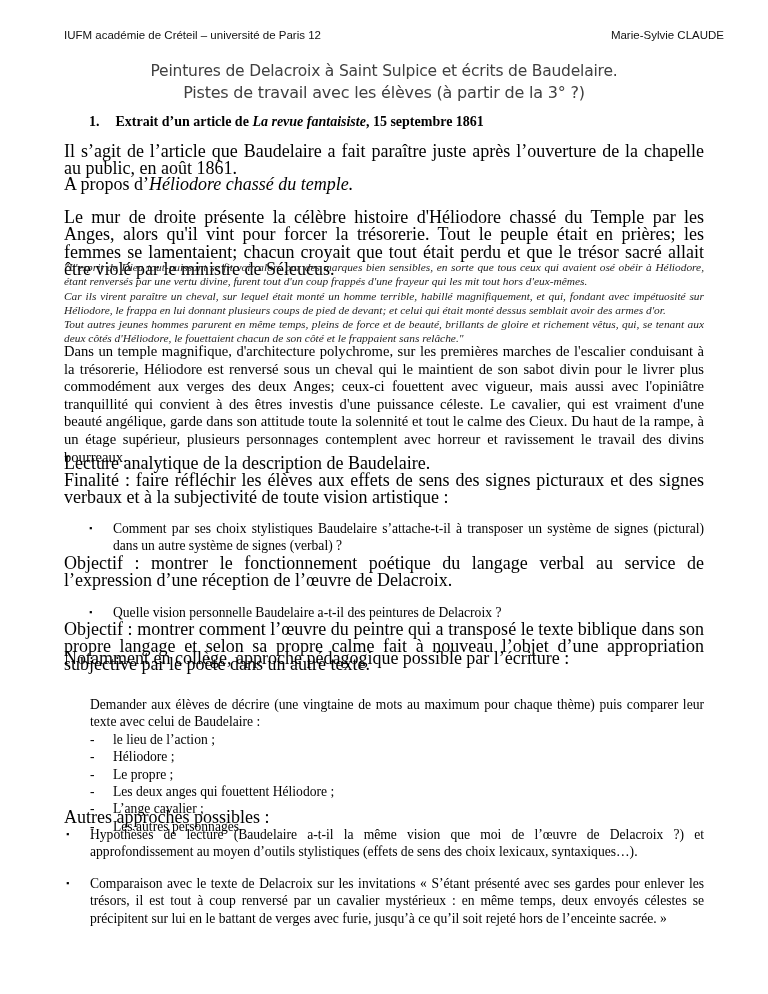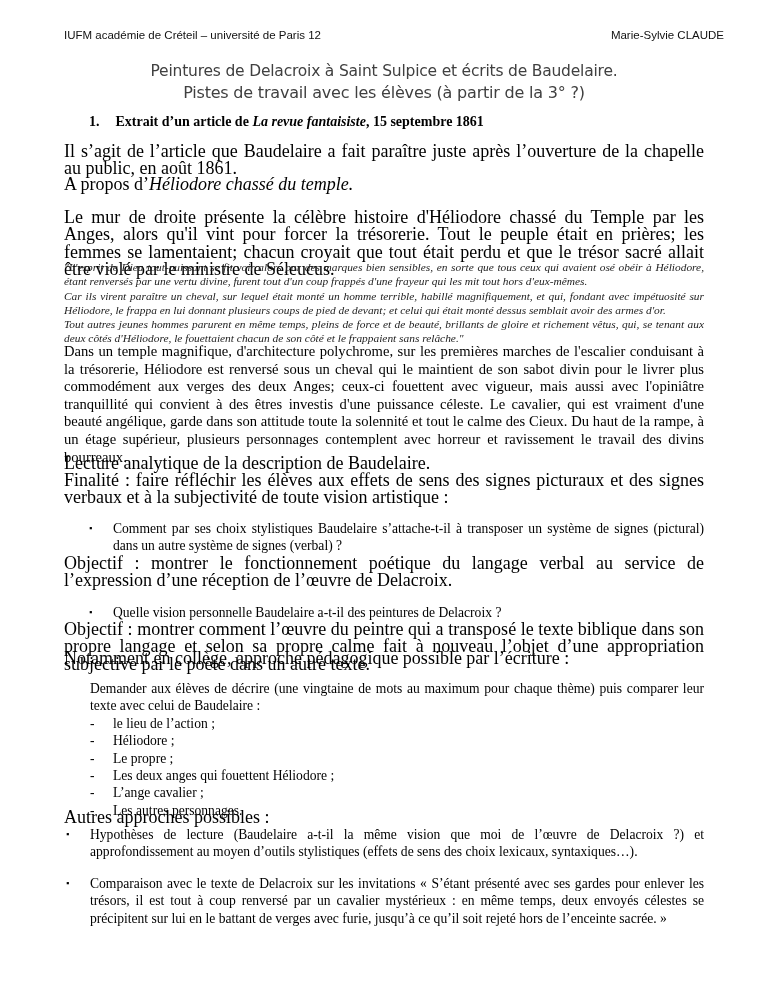--- a/index.html
+++ b/index.html
@@ -16,21 +16,21 @@
   .p { position: absolute; left: 64px; width: 640px; font-family: "Liberation Serif", serif; font-size: 18px; line-height: 17.3px; text-align: justify; }
   .quote { position: absolute; left: 64px; width: 640px; font-family: "Liberation Serif", serif; font-style: italic; font-size: 11.4px; line-height: 14.3px; text-align: justify; color: #222; }
   .quote p { margin: 0; }
   .desc { position: absolute; left: 64px; width: 640px; font-family: "Liberation Serif", serif; font-size: 14.6px; line-height: 17.6px; text-align: justify; }
   .bullet { position: absolute; left: 64px; width: 640px; font-family: "Liberation Serif", serif; font-size: 13.6px; line-height: 17.3px; }
   .bullet .mark { position: absolute; left: 25px; top: 0; font-size: 9px; }
   .bullet .txt { display: block; margin-left: 49px; text-align: justify; }
   .bullet2 .mark { left: 2px; }
   .bullet2 .txt { margin-left: 26px; }
   .dash-list { position: absolute; left: 64px; width: 640px; font-family: "Liberation Serif", serif; font-size: 13.6px; line-height: 17.4px; }
-  .dash-list .intro { display: block; margin-left: 26px; text-align: justify; }
+  .dash-list .intro { display: block; margin-left: 26px; text-align: justify; margin-top: 16px; }
   .dash-item { position: relative; }
   .dash-item .d { position: absolute; left: 26px; }
   .dash-item .it { display: block; margin-left: 49px; }
   .i { font-style: italic; }
 </style>
 </head>
 <body>
 
 <div class="page">
 

